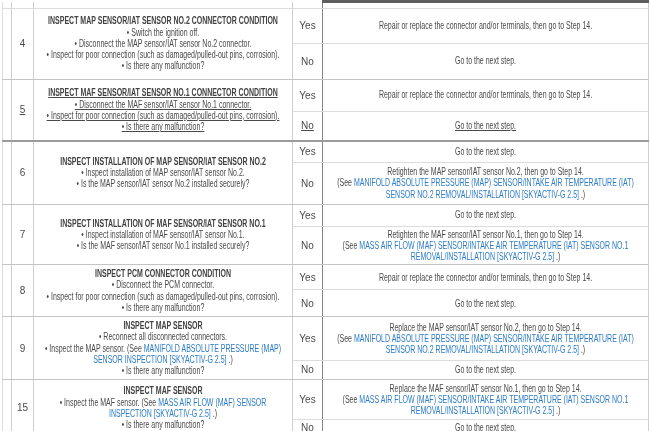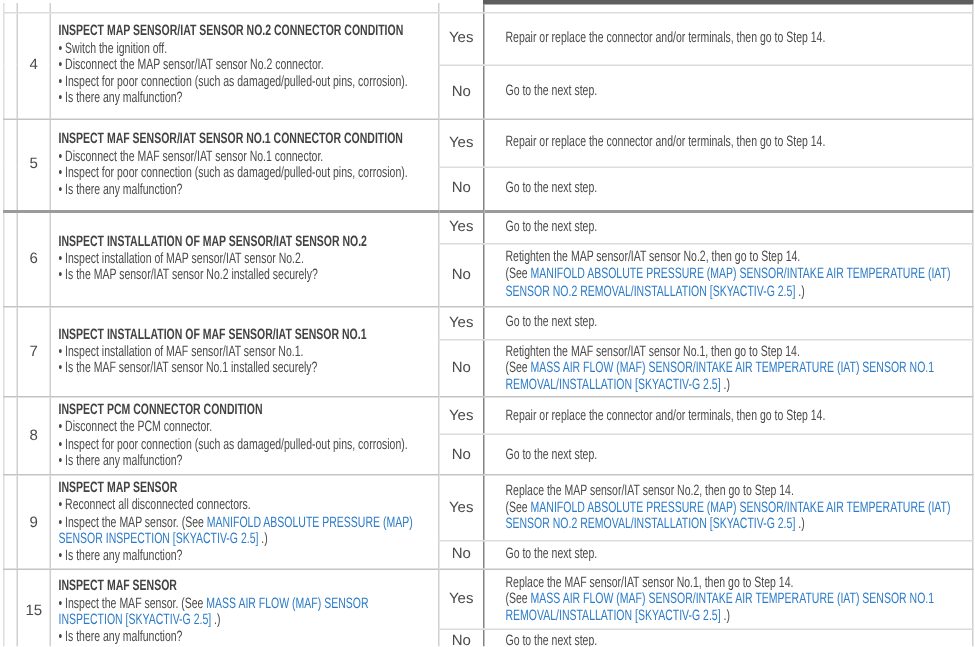--- a/index.html
+++ b/index.html
@@ -4,31 +4,31 @@
 <style>
   html,body{margin:0;padding:0;background:#fff;}
   .page{
     position:relative;width:650px;height:431px;background:#ffffff;overflow:hidden;
     font-family:"Liberation Sans",sans-serif;color:#4a4a4a;
   }
   table.diag{
     border-collapse:collapse;table-layout:fixed;
     position:absolute;left:2px;top:0;width:646px;
   }
-  td{padding:0;vertical-align:middle;font-size:10px;color:#4a4a4a;}
+  td{padding:0;vertical-align:middle;font-size:10px;color:#4a4a4a;text-align:center;}
   
   td.strip{border-left:1px solid #dedede;}
   td.num{border-left:1px solid #cfcfcf;text-align:center;color:#4a4a4a;}
   td.desc{border-left:1px solid #cfcfcf;padding:3px 5px;}
   td.yn{border-left:1px solid #cfcfcf;text-align:center;}
   td.res{border-left:1px solid #848484;border-right:1px solid #cfcfcf;padding:2px 14px;}
   
   .bs{border-bottom:1px solid #dcdcdc;margin-left:46px;}          
   .bb{border-bottom:1px solid #c4c4c4;}          
-  .bx{border-bottom:2px solid #9b9b9b;}          
+  .bx{border-bottom:2px solid #9b9b9b;text-decoration:underline;}          
   .darktop{border-top:3px solid #5e5e5e;}        
   
   .tx{
     font-size:10px;line-height:11.2px;
     width:142.86%;transform:scaleX(0.70);transform-origin:left top;
   }
   .title{font-weight:bold;color:#424242;}
   .lnk{color:#2b7bc8;cursor:pointer;}
 </style>
 </head>

